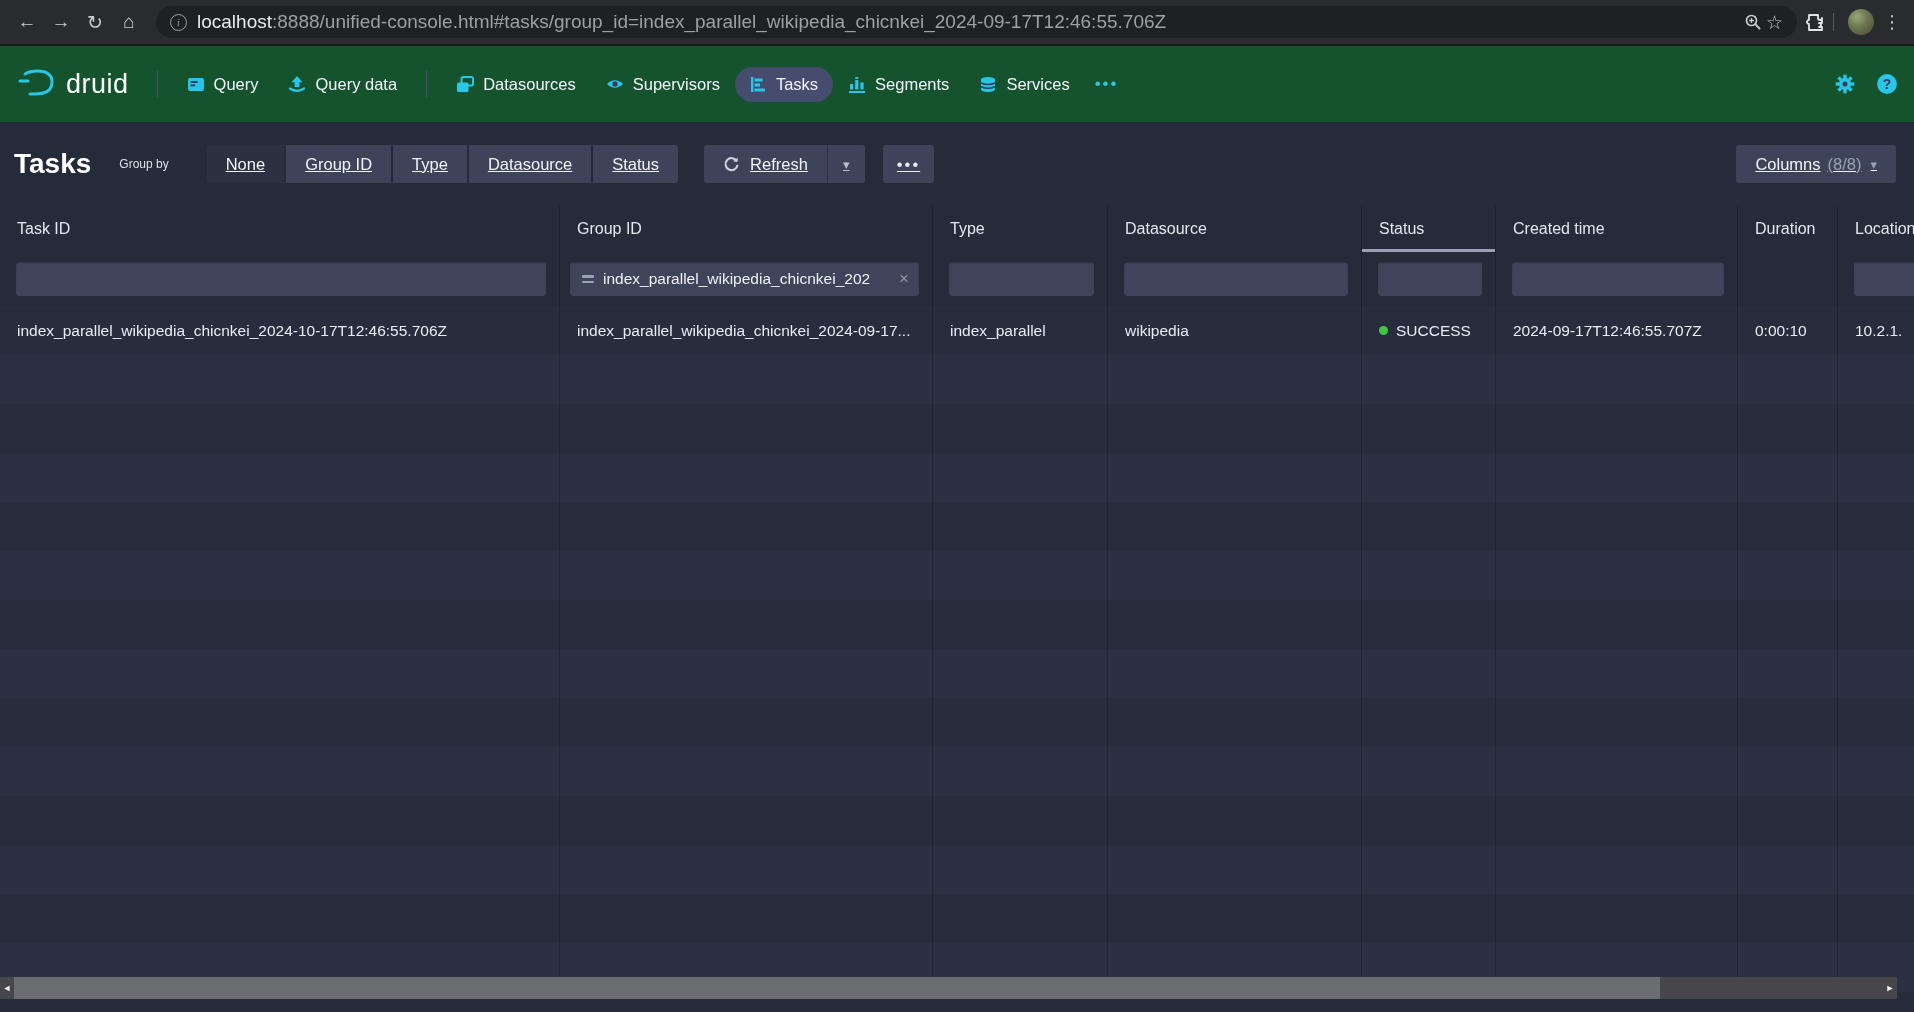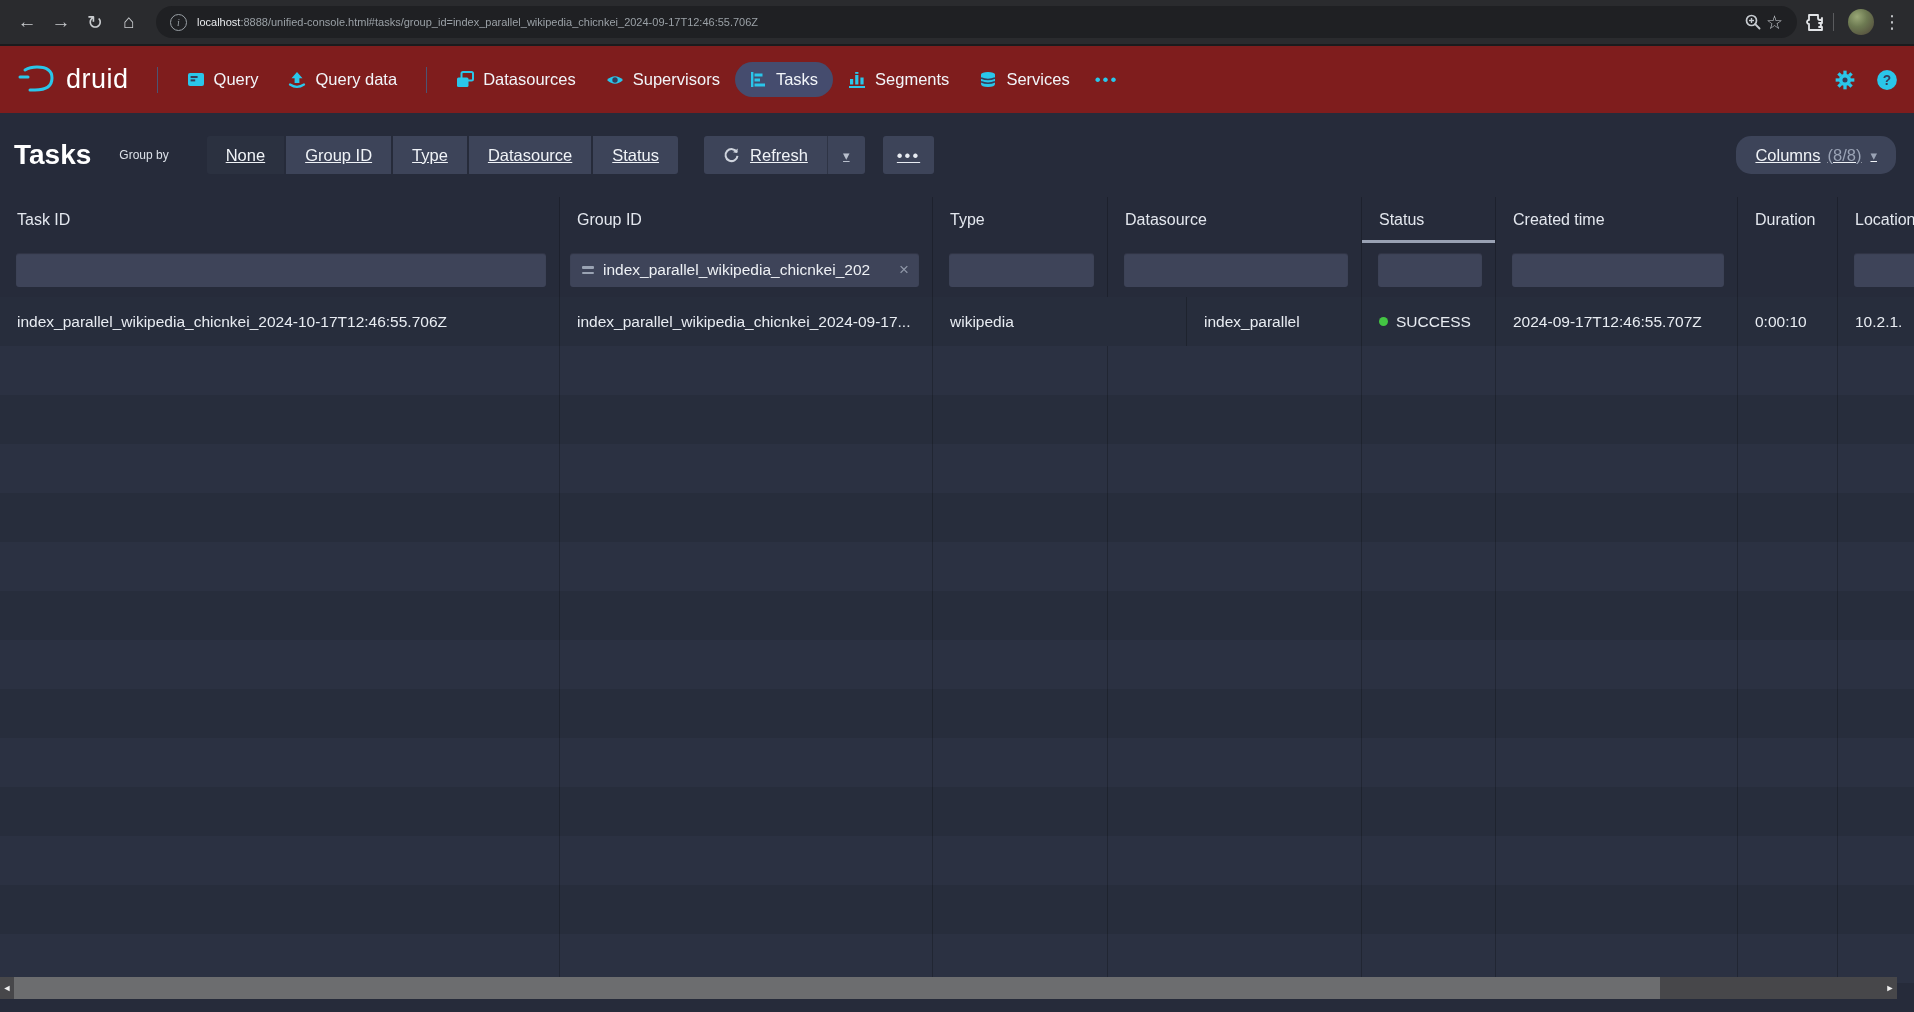--- a/index.html
+++ b/index.html
@@ -7,31 +7,31 @@
   body { font-family:"Liberation Sans", sans-serif; background:#262b3a; position:relative; }
 
   
   .chrome { height:46px; background:#2a2b2e; display:flex; align-items:center; padding:0 10px; border-bottom:2px solid #1b1b1d; }
   .chrome-btn { width:30px; height:30px; display:flex; align-items:center; justify-content:center;
                 color:#c9cccf; font-size:19px; border-radius:50%; margin:0 2px; flex:0 0 auto; }
   .omnibox { flex:1 1 auto; height:32px; background:#1f2023; border-radius:16px; margin:0 8px 0 10px;
              display:flex; align-items:center; padding:0 10px; min-width:0; }
   .omni-info { width:17px; height:17px; border:1.6px solid #9aa0a6; border-radius:50%; color:#9aa0a6;
                font-size:10px; display:flex; align-items:center; justify-content:center; margin:0 10px 0 4px; flex:0 0 auto; font-style:italic; font-family:"Liberation Serif",serif;}
-  .omni-url { font-size:11px; color:#9aa0a6; white-space:nowrap; overflow:hidden; flex:1 1 auto; }
+  .omni-url { font-size:19px; color:#9aa0a6; white-space:nowrap; overflow:hidden; flex:1 1 auto; }
   .omni-url .host { color:#e8eaed; }
   .omni-icons { display:flex; align-items:center; flex:0 0 auto; }
   .star { color:#c7cbd0; font-size:19px; margin:0 4px; }
   .chrome-right { display:flex; align-items:center; flex:0 0 auto; }
   .chrome-sep { width:1px; height:18px; background:#5a5b5e; margin:0 8px; }
   .avatar { width:26px; height:26px; border-radius:50%; background:radial-gradient(circle at 35% 30%, #9aa877 0%, #6d7a52 40%, #4e4338 100%); margin:0 6px; }
   .kebab { color:#c9cccf; font-size:18px; width:24px; text-align:center; }
 
   
-  .navbar { height:67px; background:#7f1d1d; display:flex; align-items:center; padding:0 16px; color:#f2f5f9; }
+  .navbar { height:76px; background:#14532d; display:flex; align-items:center; padding:0 16px; color:#f2f5f9; }
   .brand { display:flex; align-items:center; margin-right:14px; }
   .brand-name { font-size:27px; color:#ffffff; margin-left:8px; letter-spacing:.5px; }
   .nav-sep { width:1px; height:26px; background:#4d5472; margin:0 14px; }
   .nav-item { display:flex; align-items:center; gap:9px; padding:8px 15px; border-radius:19px; font-size:16.5px; color:#f2f5f9; cursor:default; }
   .nav-item.active { background:#454c6e; }
   .nicon { color:var(--accent); display:flex; align-items:center; }
   .nav-more { color:var(--accent); font-size:17px; letter-spacing:2px; padding:8px 10px; }
   .nav-right { margin-left:auto; display:flex; align-items:center; gap:20px; }
   .nav-gear, .nav-help { color:var(--accent); display:flex; align-items:center; }
 
@@ -42,21 +42,21 @@
   .btn-group { display:flex; gap:2px; margin-left:38px; }
   .btn { height:38px; background:#3d4459; color:#f0f3f7; font-size:16.5px; display:flex; align-items:center;
          padding:0 19px; cursor:default;text-decoration:underline; }
   .btn-group .btn:first-child { border-radius:3px 0 0 3px; }
   .btn-group .btn:last-child { border-radius:0 3px 3px 0; }
   .btn.active { background:#2b3140; }
   .split-btn { display:flex; margin-left:26px; }
   .split-main { border-radius:3px 0 0 3px; gap:10px; }
   .split-caret { width:38px; justify-content:center; padding:0; border-radius:0 3px 3px 0; border-left:1px solid #2e3445; color:#b9c0cd; font-size:13px; }
   .more-btn { margin-left:18px; border-radius:3px; padding:0 14px; letter-spacing:2px; color:#e8ecf2; }
-  .columns-btn { margin-left:auto; border-radius:15px; gap:7px; }
+  .columns-btn { margin-left:auto; border-radius:3px; gap:7px; }
   .columns-count { color:#9aa3b5; }
   .columns-caret { color:#9aa3b5; font-size:13px; margin-left:2px; }
   .ref-icon { color:#cfd4dd; display:flex; align-items:center; }
 
   
   .table-wrap { width:2000px; }
   .thead, .filter-row, .trow { display:flex; width:2000px; }
   .thead { height:46px; }
   .thcell { font-size:16px; color:#e3e7ee; padding-left:17px; display:flex; align-items:center;
             border-right:1px solid rgba(0,0,0,0.22); position:relative; overflow:hidden; white-space:nowrap; }
@@ -305,22 +305,22 @@
     <div class="fcell c6"></div>
     <div class="fcell c7">
         <div class="finput"></div>
       </div>
   </div>
 
   <div>
     <div class="trow even">
       <div class="tcell c0">index_parallel_wikipedia_chicnkei_2024-10-17T12:46:55.706Z</div>
       <div class="tcell c1">index_parallel_wikipedia_chicnkei_2024-09-17...</div>
+      <div class="tcell c2">index_parallel</div>
       <div class="tcell c3">wikipedia</div>
-      <div class="tcell c2">index_parallel</div>
       <div class="tcell c4">
         <span class="dot"></span>
         <span>SUCCESS</span>
       </div>
       <div class="tcell c5">2024-09-17T12:46:55.707Z</div>
       <div class="tcell c6">0:00:10</div>
       <div class="tcell c7">10.2.1.</div>
     </div>
   <div class="trow odd">
         <div class="tcell c0"></div>

